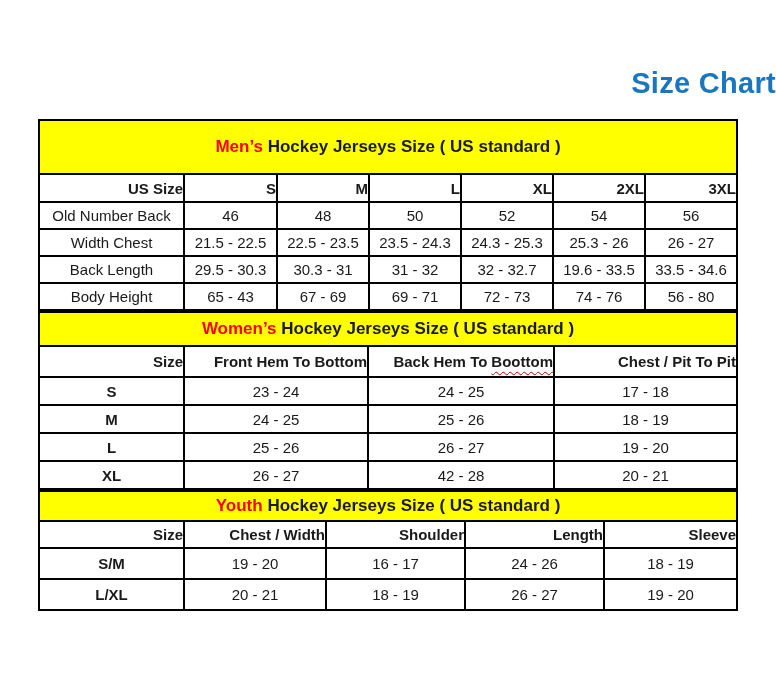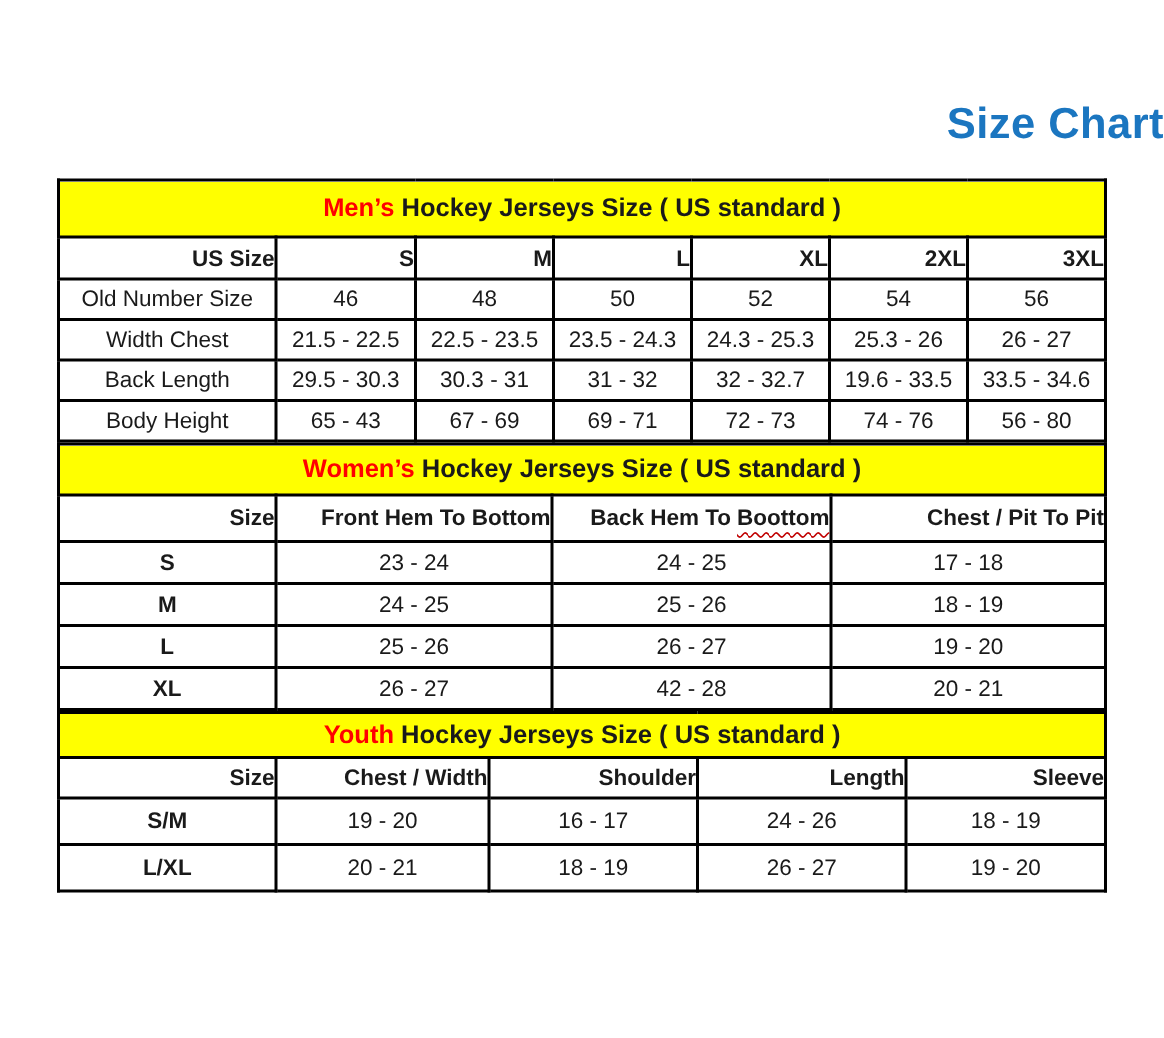--- a/index.html
+++ b/index.html
@@ -45,21 +45,21 @@
     font-weight: bold;
     font-size: 17px;
     color: #1a1a1a;
   }
   .accent { color: #ff0000; }
   th { font-weight: bold; font-size: 15px; background: #ffffff; text-align: right; }
   td { font-size: 15px; background: #ffffff; }
   td.row-label-bold { font-weight: bold; }
 
   
-  .mens   .caption-cell { height: 38px; }
+  .mens   .caption-cell { height: 54px; }
   .mens   th            { height: 28px; }
   .mens   td            { height: 27px; }
   .womens .caption-cell { height: 34px; }
   .womens th            { height: 31px; }
   .womens td            { height: 28px; }
   .youth  .caption-cell { height: 30px; }
   .youth  th            { height: 27px; }
   .youth  td            { height: 31px; }
 
   .squiggle {
@@ -97,21 +97,21 @@
     <tr>
       <th>US Size</th>
       <th>S</th>
       <th>M</th>
       <th>L</th>
       <th>XL</th>
       <th>2XL</th>
       <th>3XL</th>
     </tr>
     <tr>
-      <td>Old Number Size</td>
+      <td>Old Number Back</td>
       <td>46</td>
       <td>48</td>
       <td>50</td>
       <td>52</td>
       <td>54</td>
       <td>56</td>
     </tr>
     <tr>
       <td>Width Chest</td>
       <td>21.5 - 22.5</td>

